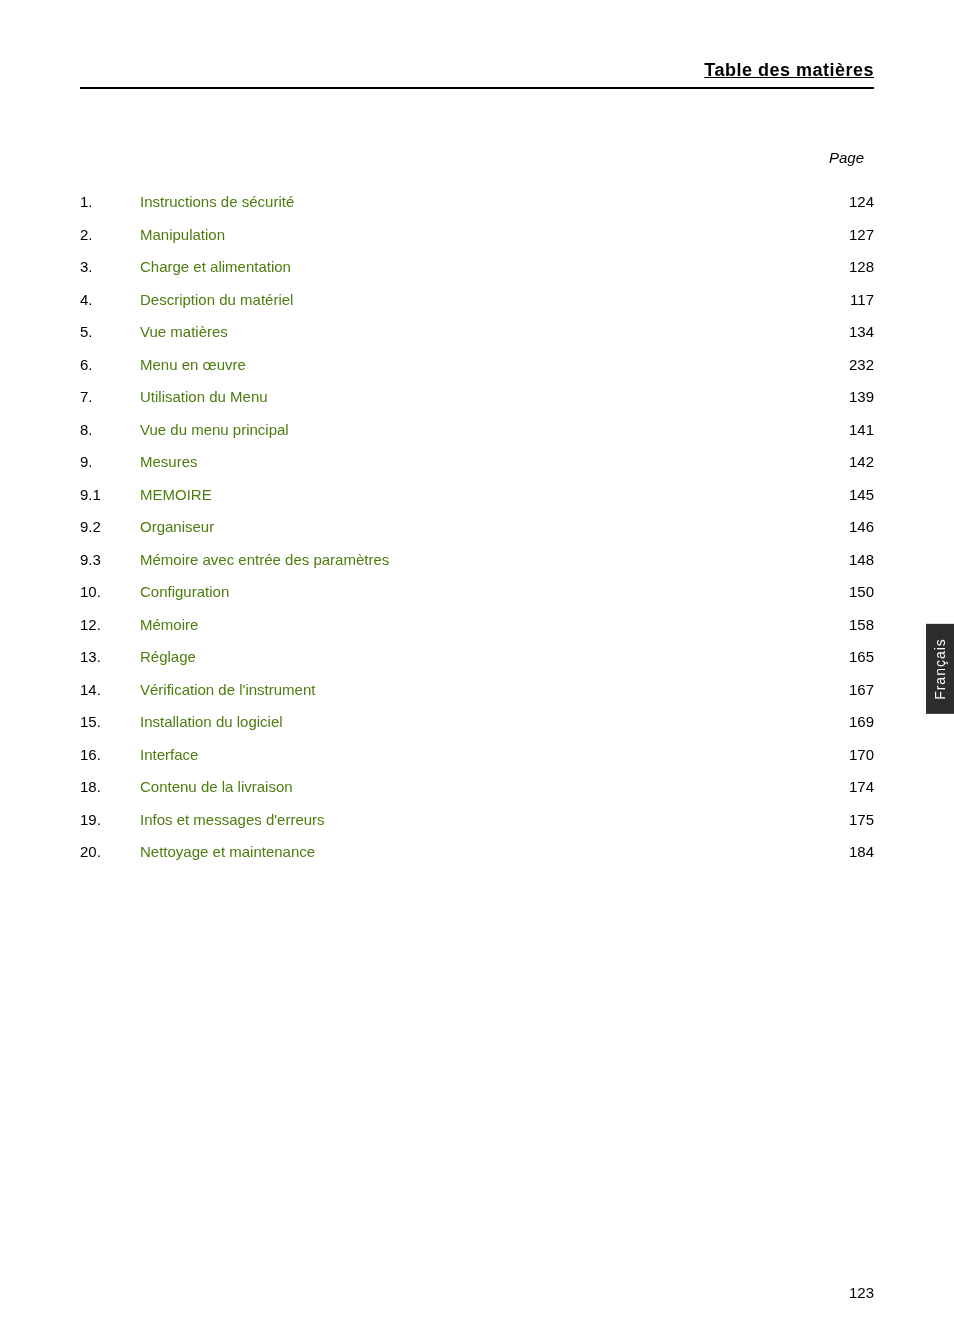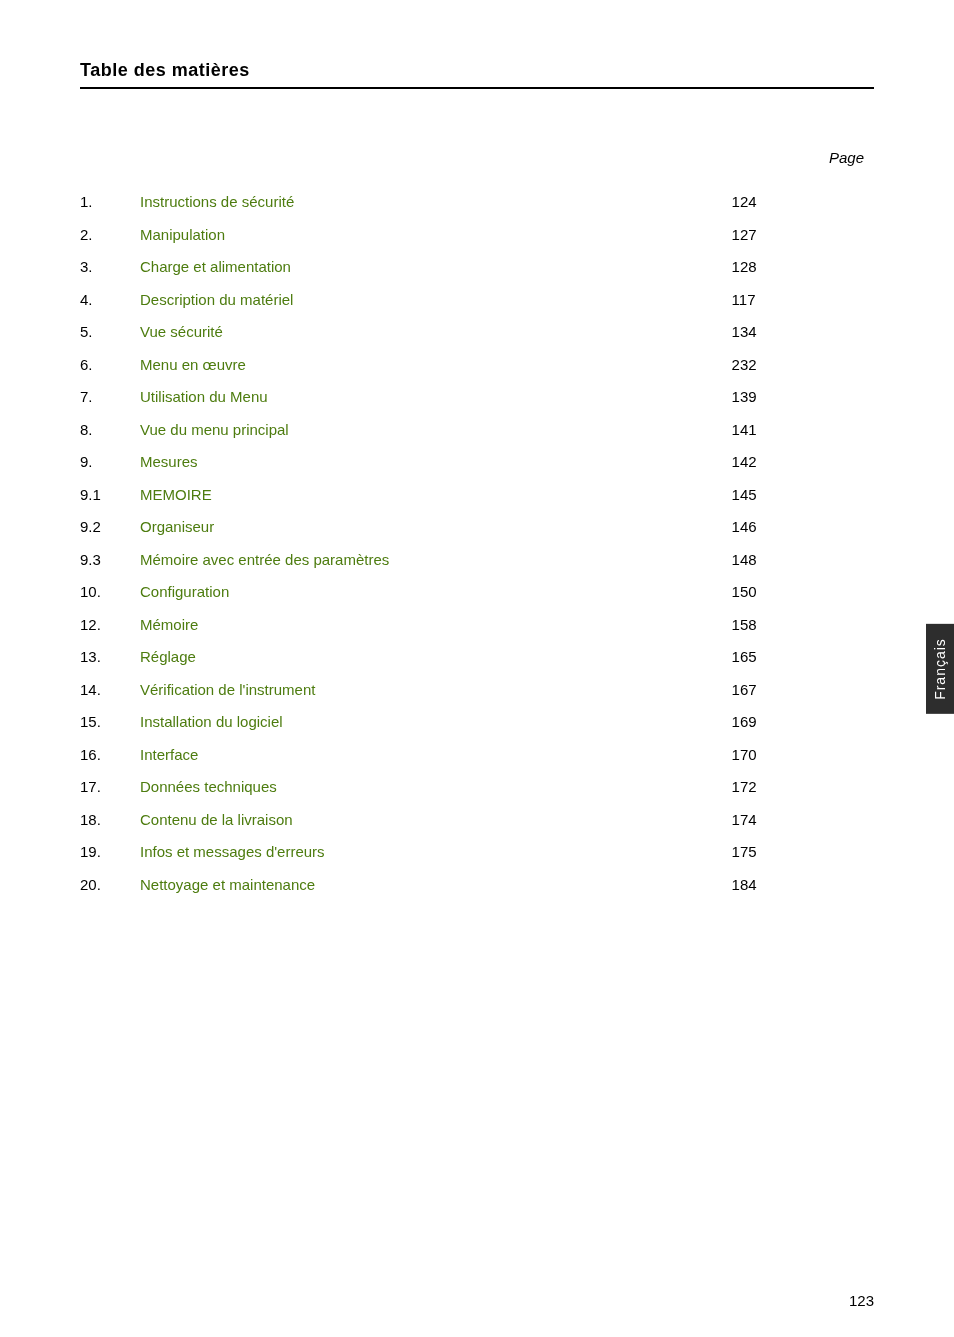--- a/index.html
+++ b/index.html
@@ -19,22 +19,23 @@
 
     .page-container {
       width: 954px;
       min-height: 1337px;
       background: #ffffff;
       position: relative;
       padding: 60px 80px 60px 80px;
     }
 
     .page-title-section {
-      text-align: left;
+      text-align: right;
       margin-bottom: 8px;
+      text-decoration: underline;
     }
 
     .page-title {
       font-size: 18px;
       font-weight: bold;
       letter-spacing: 0.5px;
     }
 
     .title-underline {
       border: none;
@@ -75,21 +76,21 @@
       min-width: 60px;
       color: #000;
     }
 
     .toc-title {
       color: #4d7c0f;
       padding-right: 20px;
     }
 
     .toc-page {
-      text-align: left;
+      text-align: right;
       min-width: 60px;
       color: #000;
     }
 
     .side-tab {
       position: absolute;
       right: 0;
       top: 50%;
       transform: translateY(-50%);
       background: #2d2d2d;
@@ -98,21 +99,21 @@
       text-orientation: mixed;
       transform: translateY(-50%) rotate(180deg);
       padding: 14px 6px;
       font-size: 14px;
       letter-spacing: 1px;
       font-weight: normal;
     }
 
     .page-number-bottom {
       position: absolute;
-      bottom: 28px;
+      bottom: 36px;
       right: 80px;
       font-size: 15px;
       color: #000;
     }
   </style>
 </head>
 <body>
 
 <div class="page-container">
 
@@ -142,21 +143,21 @@
           <td class="toc-title">Charge et alimentation</td>
           <td class="toc-page">128</td>
         </tr>
         <tr>
           <td class="toc-num">4.</td>
           <td class="toc-title">Description du matériel</td>
           <td class="toc-page">117</td>
         </tr>
         <tr>
           <td class="toc-num">5.</td>
-          <td class="toc-title">Vue sécurité</td>
+          <td class="toc-title">Vue matières</td>
           <td class="toc-page">134</td>
         </tr>
         <tr>
           <td class="toc-num">6.</td>
           <td class="toc-title">Menu en œuvre</td>
           <td class="toc-page">232</td>
         </tr>
         <tr>
           <td class="toc-num">7.</td>
           <td class="toc-title">Utilisation du Menu</td>
@@ -211,25 +212,20 @@
           <td class="toc-num">15.</td>
           <td class="toc-title">Installation du logiciel</td>
           <td class="toc-page">169</td>
         </tr>
         <tr>
           <td class="toc-num">16.</td>
           <td class="toc-title">Interface</td>
           <td class="toc-page">170</td>
         </tr>
         <tr>
-          <td class="toc-num">17.</td>
-          <td class="toc-title">Données techniques</td>
-          <td class="toc-page">172</td>
-        </tr>
-        <tr>
           <td class="toc-num">18.</td>
           <td class="toc-title">Contenu de la livraison</td>
           <td class="toc-page">174</td>
         </tr>
         <tr>
           <td class="toc-num">19.</td>
           <td class="toc-title">Infos et messages d'erreurs</td>
           <td class="toc-page">175</td>
         </tr>
         <tr>

